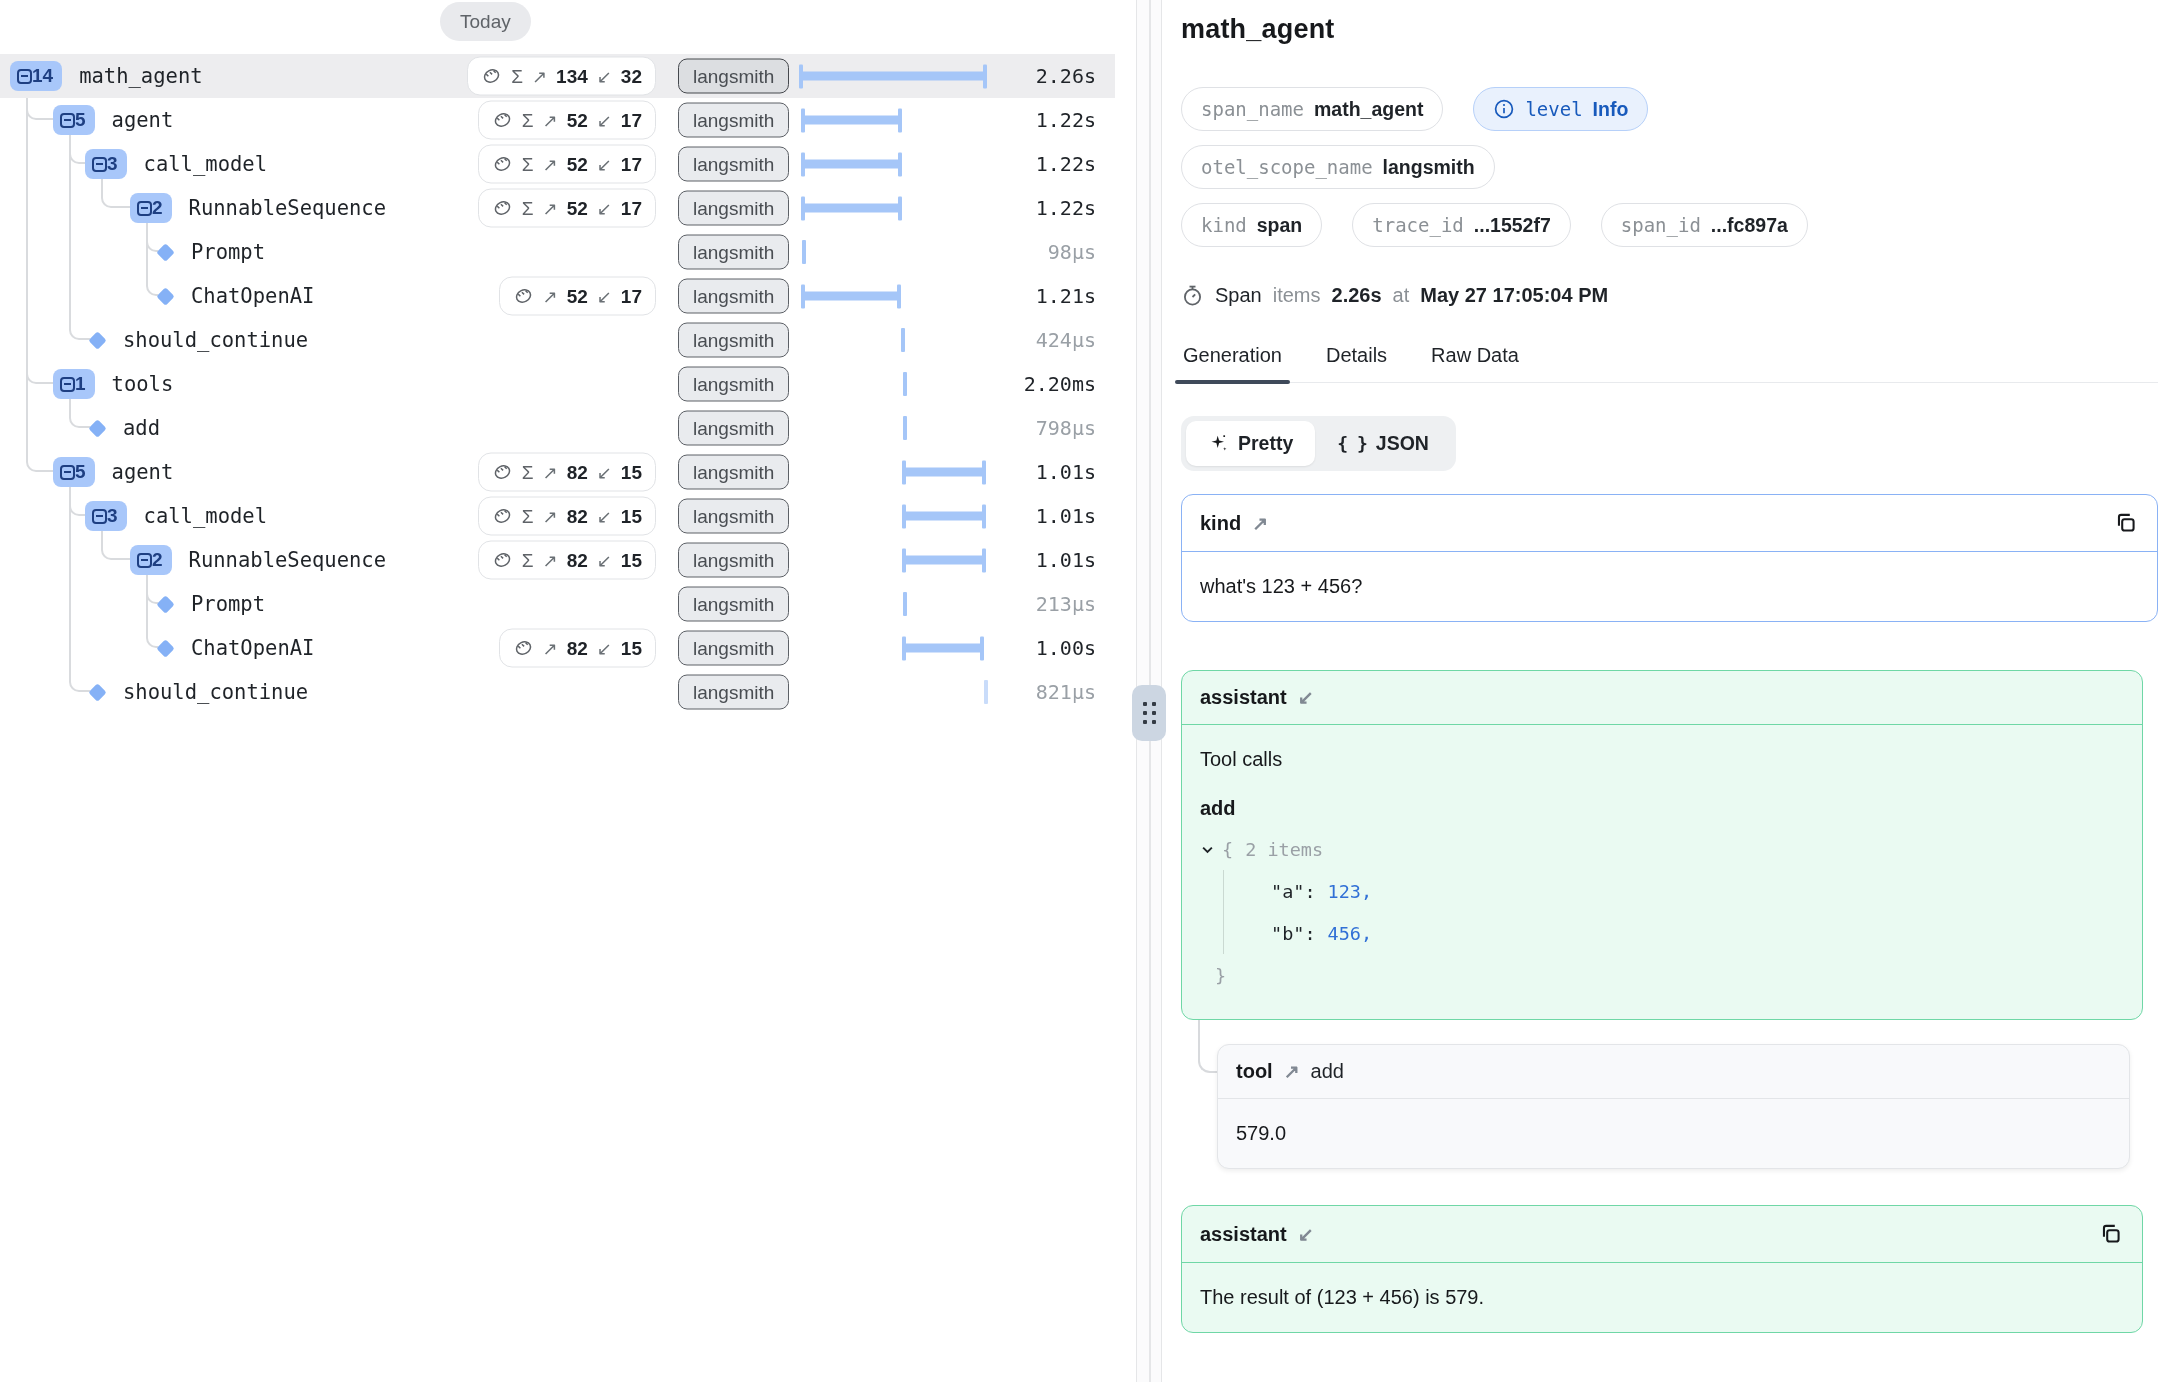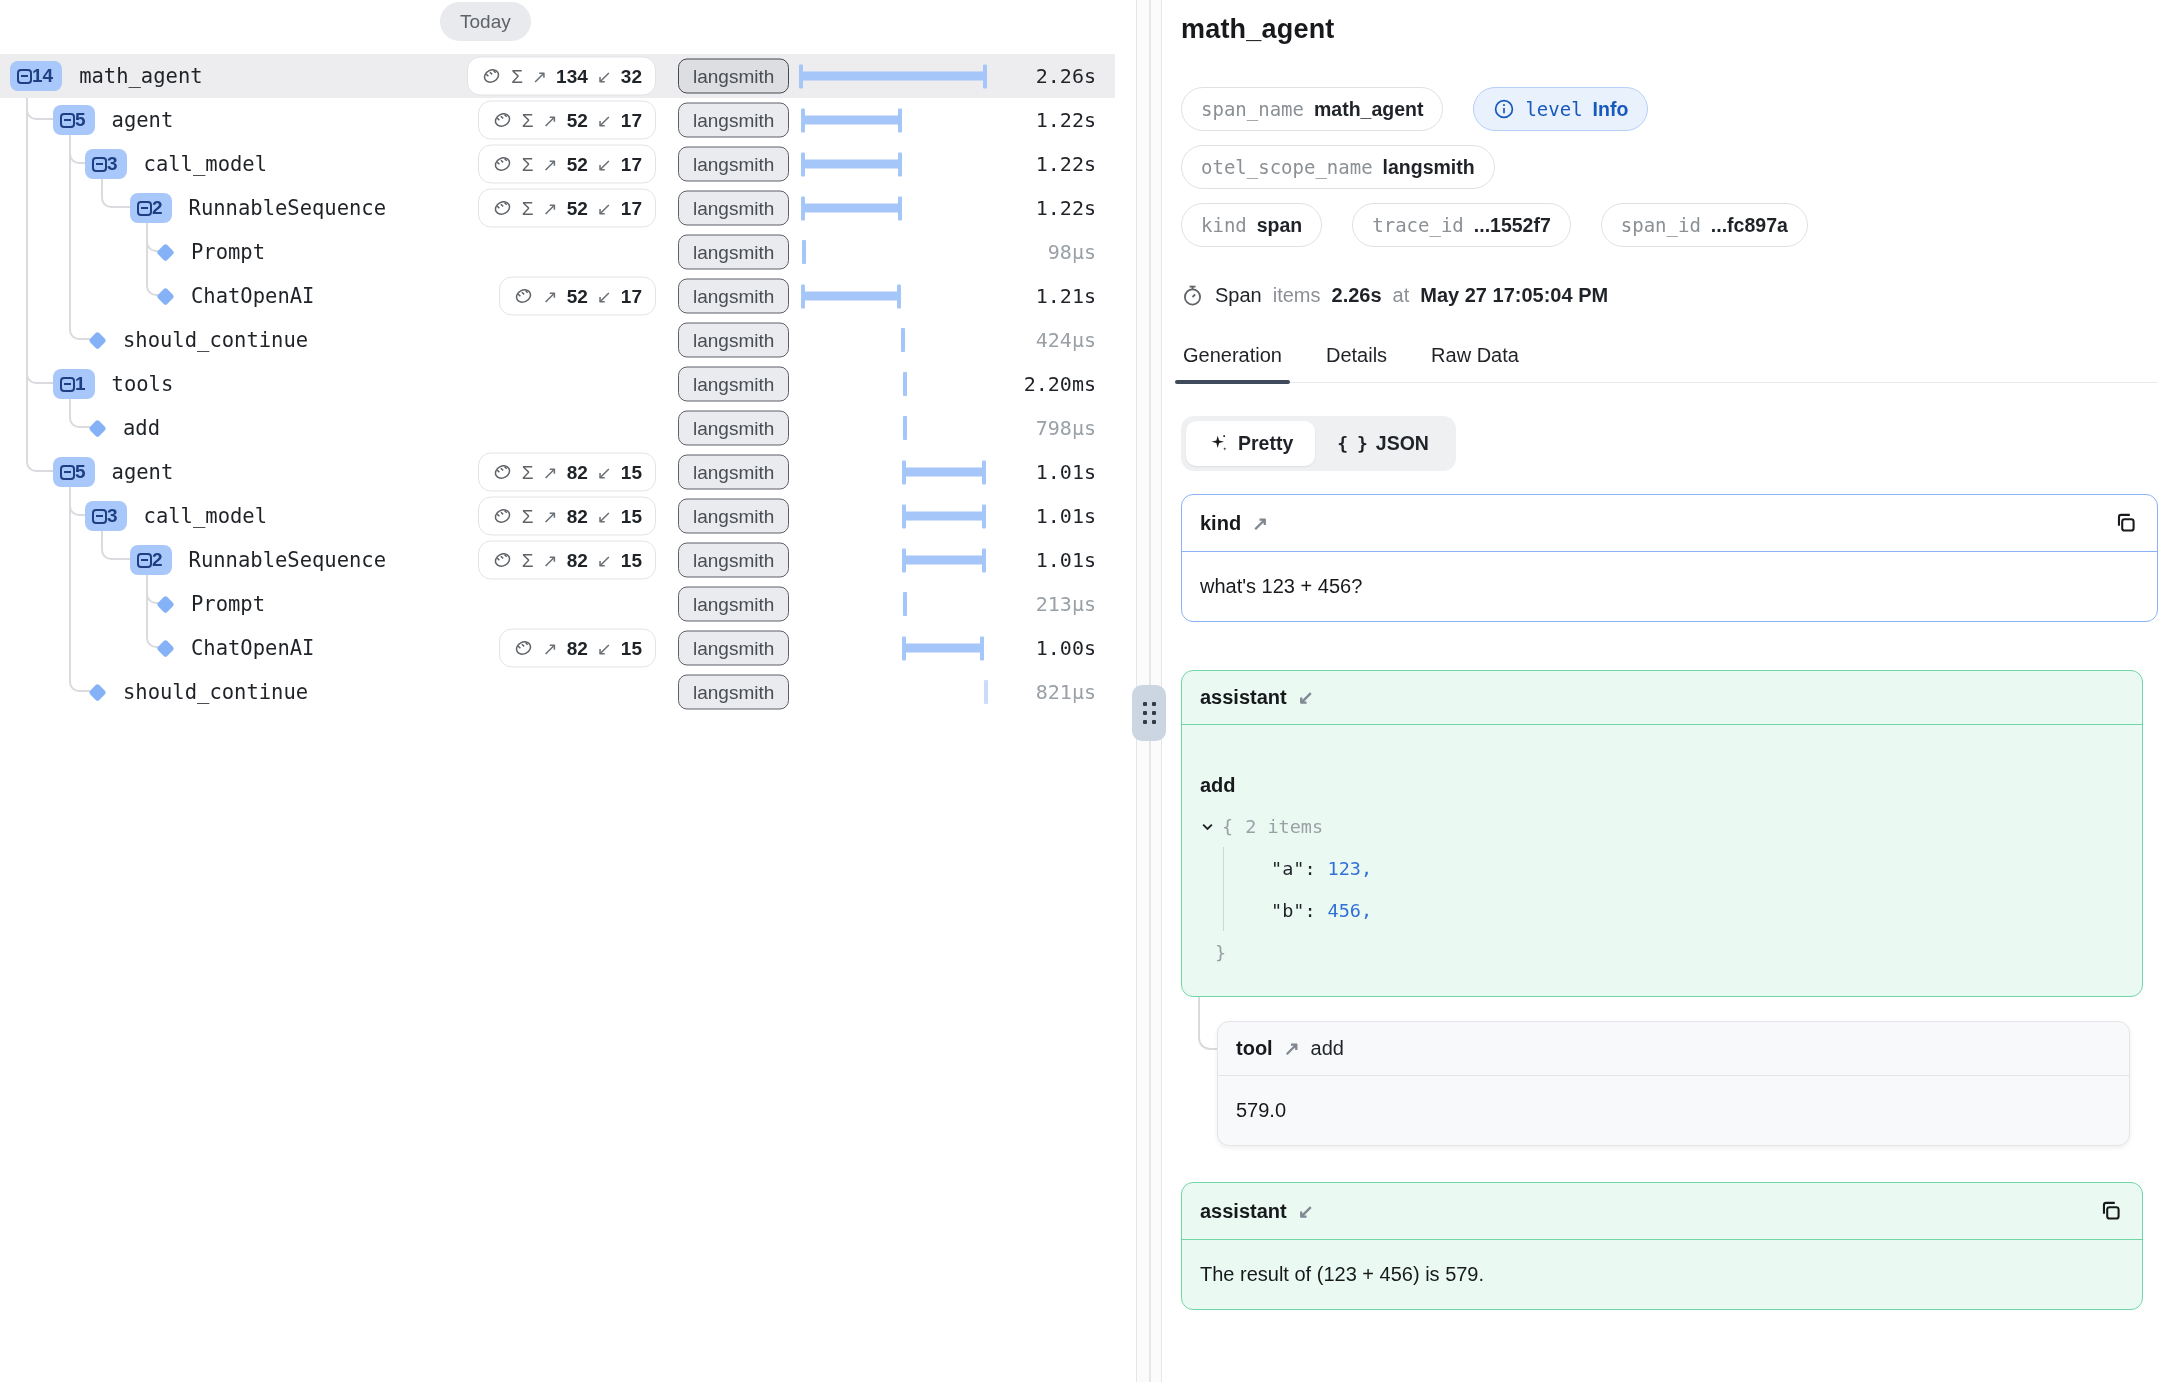--- a/index.html
+++ b/index.html
@@ -548,20 +548,21 @@
       </div>
       <div class="msg-body">what's 123 + 456?</div>
     </div>
 
     <div class="msg card-assistant asst1">
       <div class="msg-head">
         <span class="role">assistant</span>
         <span class="dir-arrow">↙</span>
       </div>
       <div class="msg-body">
+        <div class="tc-heading">Tool calls</div>
         <div class="tc-name">add</div>
         <div class="jt">
           <div class="jt-head">
             <span>
               <svg width="15" height="15" viewBox="0 0 24 24" fill="none" stroke="#1f2328" stroke-width="3">
                   <polyline points="5,9 12,16 19,9"></polyline>
                 </svg>
             </span>
             <span class="dim">{</span>
             <span class="items">2 items</span>

